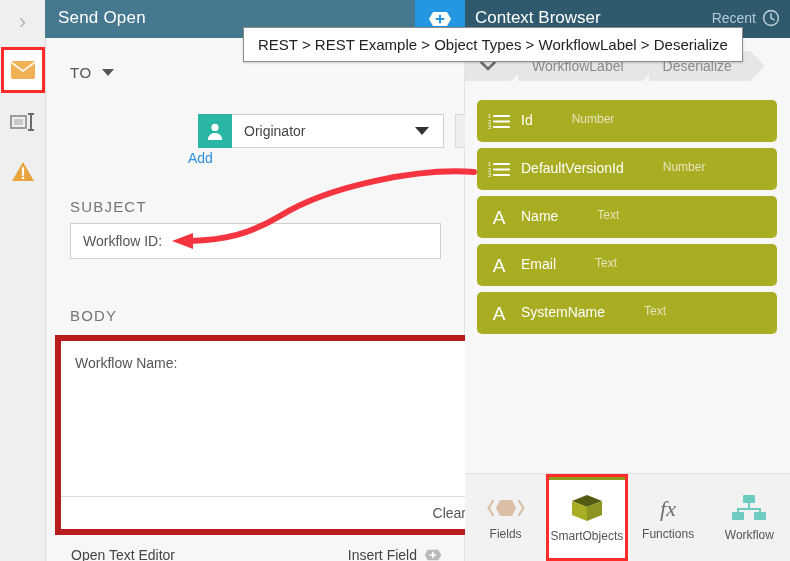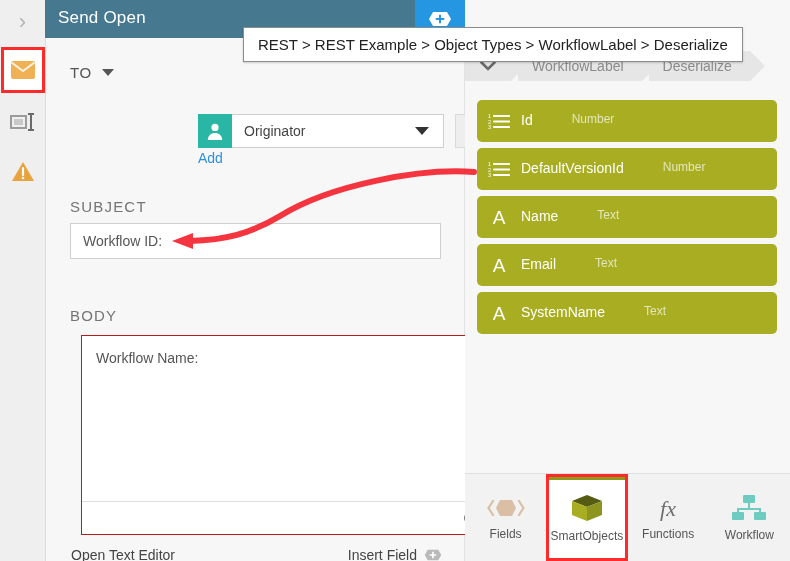--- a/index.html
+++ b/index.html
@@ -42,35 +42,35 @@
   .lbl-to{font-size:15px;color:#555;letter-spacing:.5px;}
   .caret{width:0;height:0;border-left:6px solid transparent;border-right:6px solid transparent;
          border-top:7px solid #555;margin-left:10px;cursor:pointer;}
   .recip{position:absolute;left:152px;top:76px;width:246px;height:34px;background:#fff;
          border:1px solid #cfcfcf;box-sizing:border-box;display:flex;align-items:center;}
   .recip-av{width:34px;height:34px;background:#29b6a4;flex:0 0 34px;
             display:flex;align-items:center;justify-content:center;margin:-1px 0 -1px -1px;}
   .recip-txt{flex:1;padding-left:12px;font-size:14px;color:#444;}
   .recip-caret{width:0;height:0;border-left:7px solid transparent;border-right:7px solid transparent;
                border-top:8px solid #333;margin-right:14px;cursor:pointer;}
-  .add-link{position:absolute;left:152px;top:112px;font-size:14px;color:#2f8fe0;cursor:pointer;}
+  .add-link{position:absolute;left:142px;top:112px;font-size:14px;color:#2f8fe0;cursor:pointer;}
   .pen-btn{position:absolute;left:409px;top:76px;width:34px;height:34px;background:#eeeeee;
            border:1px solid #dadada;box-sizing:border-box;
            display:flex;align-items:center;justify-content:center;cursor:pointer;}
 
   .sec-lbl{position:absolute;left:24px;font-size:15px;color:#757575;letter-spacing:1.2px;}
   .lbl-subject{top:160px;}
   .lbl-body{top:269px;}
 
   .subject-box{position:absolute;left:24px;top:185px;width:371px;height:36px;background:#fff;
         border:1px solid #cfcfcf;box-sizing:border-box;display:flex;align-items:center;
         padding-left:12px;font-size:14px;color:#555;cursor:text;}
 
-  .body-wrap{position:absolute;left:35px;top:297px;width:431px;height:200px;background:#fff;
-        border:1px solid #b91c1c;box-sizing:border-box;}
+  .body-wrap{position:absolute;left:9px;top:297px;width:431px;height:200px;background:#fff;
+        border:6px solid #b91c1c;box-sizing:border-box;}
   .body-text{padding:14px 0 0 14px;font-size:14px;color:#555;}
   .body-foot{position:absolute;left:0;bottom:0;width:100%;height:33px;border-top:1px solid #dedede;
         box-sizing:border-box;display:flex;align-items:center;justify-content:flex-end;}
   .clear-link{font-size:14px;color:#555;padding-right:14px;cursor:pointer;}
 
   .foot-row{position:absolute;left:25px;top:505px;width:371px;height:24px;
         display:flex;align-items:center;justify-content:space-between;}
   .foot-left{font-size:14px;color:#444;cursor:pointer;}
   .foot-right{font-size:14px;color:#444;display:flex;align-items:center;gap:7px;cursor:pointer;}
 
@@ -145,20 +145,28 @@
     <div class="hdr-title">Send Open</div>
   </div>
 
   <div class="hdr-addbtn">
     <svg width="24" height="16" viewBox="0 0 24 16">
       <path d="M5 1 H19 L23 8 L19 15 H5 L1 8 Z" fill="#ffffff"></path>
       <path d="M12 4.5 v7 M8.5 8 h7" stroke="#2496e2" stroke-width="2" stroke-linecap="round"></path>
     </svg>
   </div>
 
+  <div class="hdr-right">
+    <div class="hdr-right-title">Context Browser</div>
+    <div class="hdr-recent">Recent</div>
+    <svg class="hdr-clock" viewBox="0 0 20 20">
+      <circle cx="10" cy="10" r="8.2" fill="none" stroke="#b9ccd6" stroke-width="1.7"></circle>
+      <path d="M10 5.2 V10 L13.4 12" stroke="#b9ccd6" stroke-width="1.7" fill="none" stroke-linecap="round"></path>
+    </svg>
+  </div>
 
   <div class="form">
 
     <div class="row-to">
       <span class="lbl-to">TO</span>
       <span class="caret"></span>
     </div>
 
     <div class="recip">
       <span class="recip-av">

